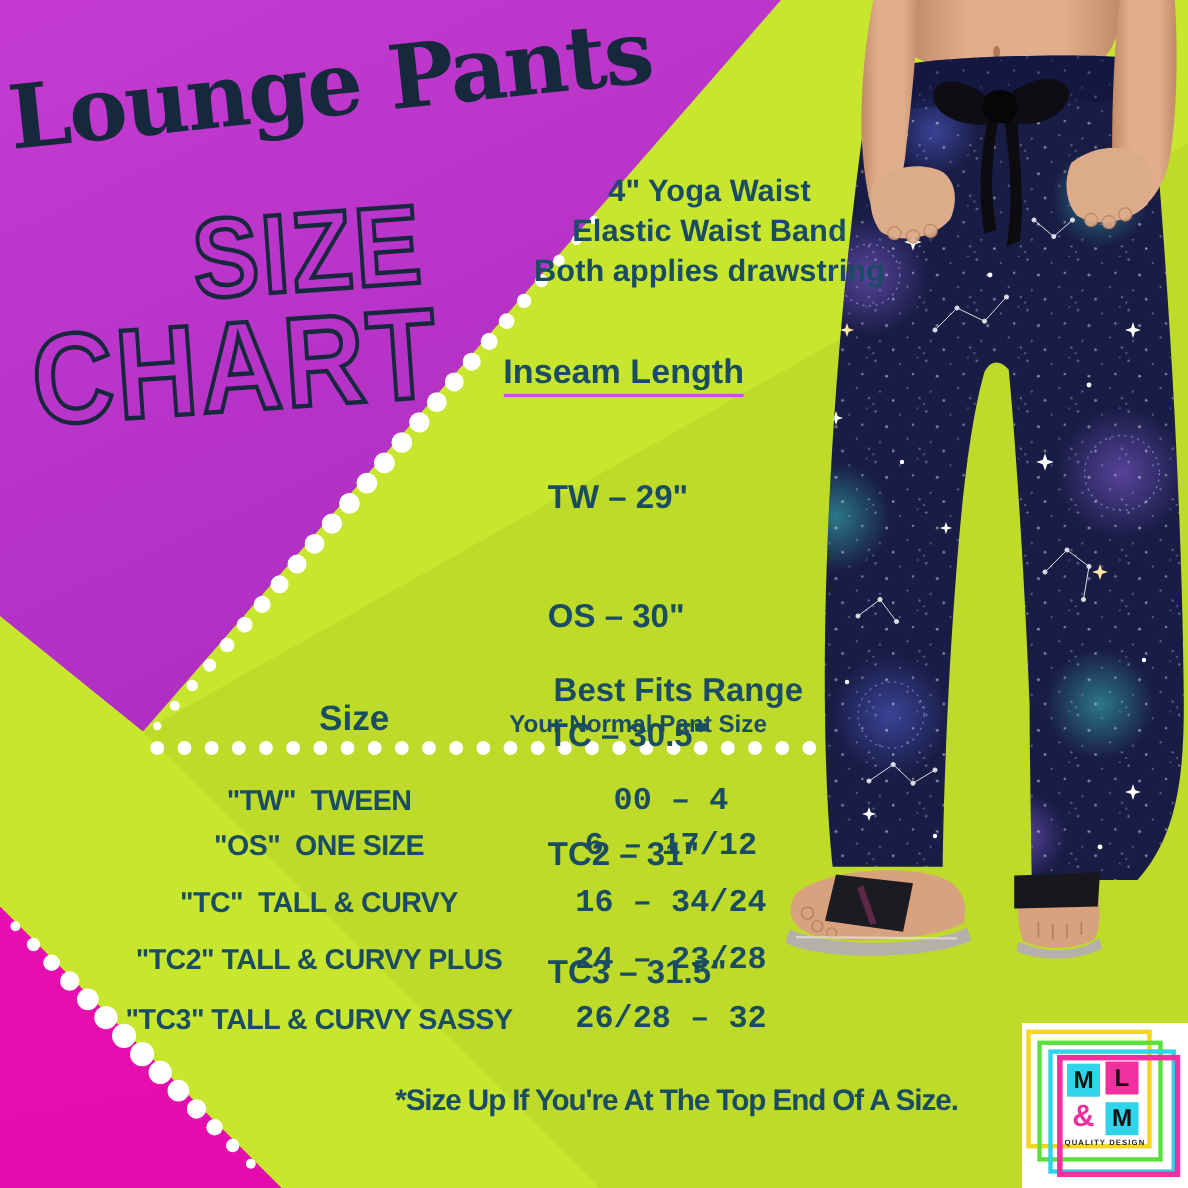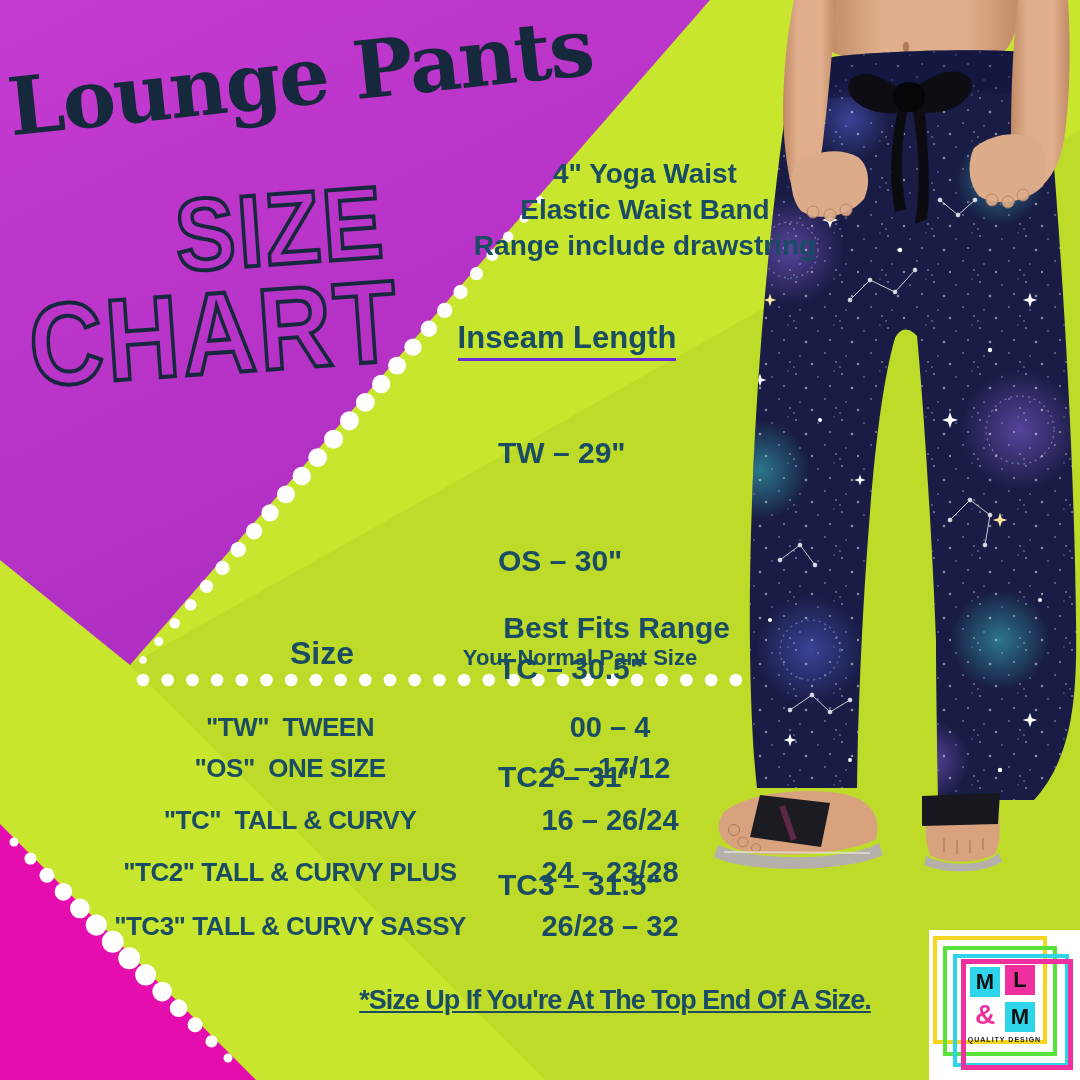--- a/index.html
+++ b/index.html
@@ -30,30 +30,30 @@
   }
   .outline-word{
     position:absolute;text-align:center;font-weight:bold;
     color:transparent;-webkit-text-stroke:4px #16283c;
     letter-spacing:3px;line-height:1;
   }
   .outline-size{left:150px;top:178px;width:260px;font-size:102px;transform:rotate(-4deg) scaleX(.88);}
   .outline-chart{left:5px;top:276px;width:400px;font-size:116px;transform:rotate(-4deg) scaleX(.88);}
   .waist-info{left:445px;top:156px;width:400px;text-align:center;font-size:28px;line-height:36px;}
   .inseam-heading{left:437px;top:320px;width:260px;text-align:center;font-size:31px;}
-  .inseam-heading span{display:inline-block;border-bottom:3px solid #6d28d9;padding-bottom:2px;}
+  .inseam-heading span{display:inline-block;border-bottom:3px solid #d946ef;padding-bottom:2px;}
   .inseam-list{left:498px;top:363px;font-size:30px;line-height:36px;white-space:pre;}
   .col-header-size{left:222px;top:635px;width:200px;text-align:center;font-size:32px;}
   .col-header-range{left:430px;top:612px;width:300px;text-align:right;font-size:30px;line-height:32px;}
   .col-subheader-range{left:430px;top:645px;width:300px;text-align:center;font-size:22px;}
   .size-row{position:absolute;left:70px;width:640px;height:36px;display:flex;align-items:center;color:#1a4c63;font-weight:bold;}
   .size-row .lbl{width:440px;text-align:center;font-size:26px;letter-spacing:-.5px;white-space:pre;}
-  .size-row .val{width:200px;text-align:center;font-size:29px;}
+  .size-row .val{width:200px;text-align:center;font-size:29px;font-family:Liberation Mono, monospace;}
   .row-1{top:709px;} .row-2{top:750px;} .row-3{top:802px;} .row-4{top:854px;} .row-5{top:908px;}
-  .footnote-1{left:215px;top:985px;width:800px;text-align:center;font-size:27px;letter-spacing:-1px;text-decoration:underline;}
+  .footnote-1{left:215px;top:985px;width:800px;text-align:center;font-size:27px;letter-spacing:-1px;}
   .footnote-2{left:219px;top:1044px;width:600px;text-align:center;font-size:20px;letter-spacing:-.5px;white-space:pre;}
   .model{position:absolute;left:700px;top:0;width:380px;height:880px;}
   .deco{position:absolute;inset:0;pointer-events:none;}
   
   .logo{position:absolute;right:0;bottom:0;width:151px;height:150px;background:#ffffff;}
   .logo .sq-outline{position:absolute;box-sizing:border-box;background:transparent;}
   .lg-yellow{left:4px;top:6px;width:114px;height:108px;border:4px solid #f7d61f;}
   .lg-green{left:14px;top:16px;width:114px;height:110px;border:4px solid #57e33c;}
   .lg-cyan{left:24px;top:24px;width:116px;height:113px;border:4px solid #2ed4ea;}
   .lg-pink{left:32px;top:29px;width:112px;height:111px;border:5px solid #f0309f;}
@@ -303,21 +303,21 @@
       <circle cx="735.8000000000003" cy="680" r="6.3" fill="#ffffff"></circle>
     </svg>
 
   <div class="txt script-title">Lounge Pants</div>
   <div class="outline-word outline-size">SIZE</div>
   <div class="outline-word outline-chart">CHART</div>
 
   <div class="txt waist-info">
     <div>4" Yoga Waist</div>
     <div>Elastic Waist Band</div>
-    <div>Range include drawstring</div>
+    <div>Both applies drawstring</div>
   </div>
 
   <div class="txt inseam-heading">
     <span>Inseam Length</span>
   </div>
   <div class="txt inseam-list">
     <div>TW – 29"</div>
     <div>OS – 30"</div>
     <div>TC – 30.5"</div>
     <div>TC2 – 31"</div>
@@ -331,21 +331,21 @@
   <div class="size-row row-1">
     <span class="lbl">"TW"  TWEEN</span>
     <span class="val">00 – 4</span>
   </div>
   <div class="size-row row-2">
     <span class="lbl">"OS"  ONE SIZE</span>
     <span class="val">6 – 17/12</span>
   </div>
   <div class="size-row row-3">
     <span class="lbl">"TC"  TALL &amp; CURVY</span>
-    <span class="val">16 – 26/24</span>
+    <span class="val">16 – 34/24</span>
   </div>
   <div class="size-row row-4">
     <span class="lbl">"TC2" TALL &amp; CURVY PLUS</span>
     <span class="val">24 – 23/28</span>
   </div>
   <div class="size-row row-5">
     <span class="lbl">"TC3" TALL &amp; CURVY SASSY</span>
     <span class="val">26/28 – 32</span>
   </div>
 

